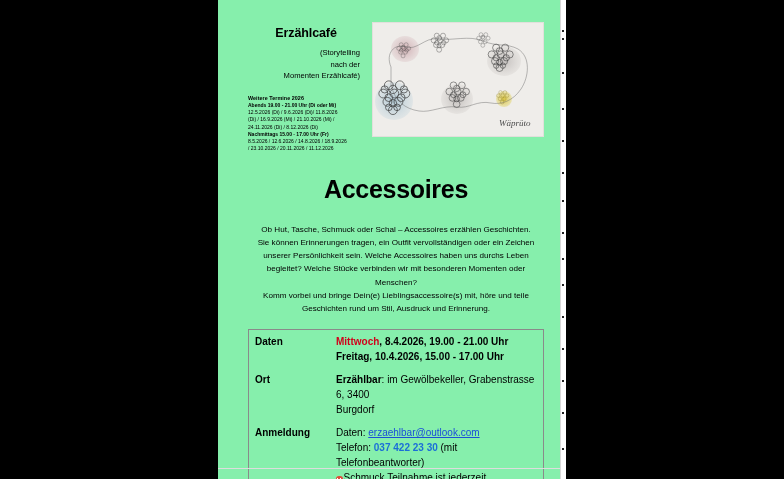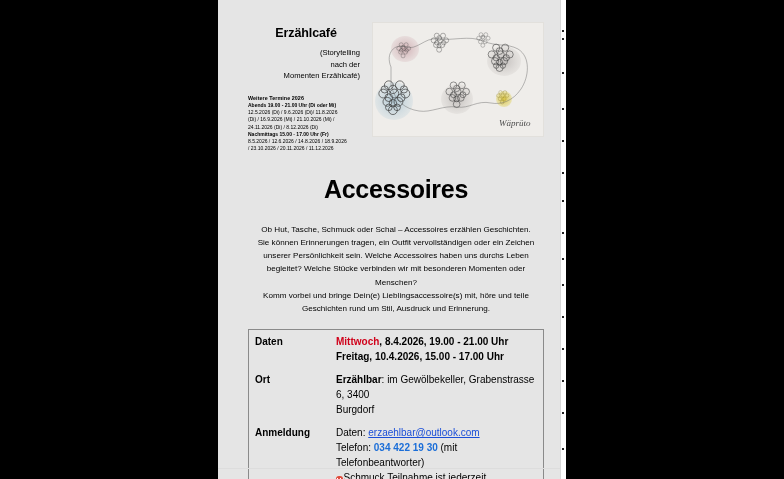--- a/index.html
+++ b/index.html
@@ -27,21 +27,21 @@
     height: 479px;
     background: #ffffff;
     overflow: hidden;
   }
   .page-inner {
     position: absolute;
     left: 0;
     top: 0;
     width: 342px;
     height: 479px;
-    background: #e5e5e5;
+    background: #86efac;
     box-sizing: border-box;
     padding: 0;
   }
   .doc-body {
     position: absolute;
     left: 30px;
     top: 22px;
     width: 296px;
   }
 
@@ -413,21 +413,21 @@
               <td class="label">Ort</td>
               <td>
                 <div><span class="bold">Erzählbar</span><span>: im Gewölbekeller, Grabenstrasse 6, 3400</span></div>
                 <div>Burgdorf</div>
               </td>
             </tr>
             <tr>
               <td class="label">Anmeldung</td>
               <td>
                 <div><span>Daten: </span><a class="link-blue" href="#">erzaehlbar@outlook.com</a></div>
-                <div><span>Telefon: </span><span class="tel-blue">034 422 19 30</span><span> (mit Telefonbeantworter)</span></div>
+                <div><span>Telefon: </span><span class="tel-blue">037 422 23 30</span><span> (mit Telefonbeantworter)</span></div>
                 <div><span class="smiley"></span><span>Schmuck Teilnahme ist jederzeit willkommen!</span></div>
               </td>
             </tr>
           </tbody>
         </table>
 
         <div class="signature">
           <div class="sig-name">Johanna M. Schlegel</div>
           <div class="sig-role">Moderatorin Erzählcafé</div>
         </div>

